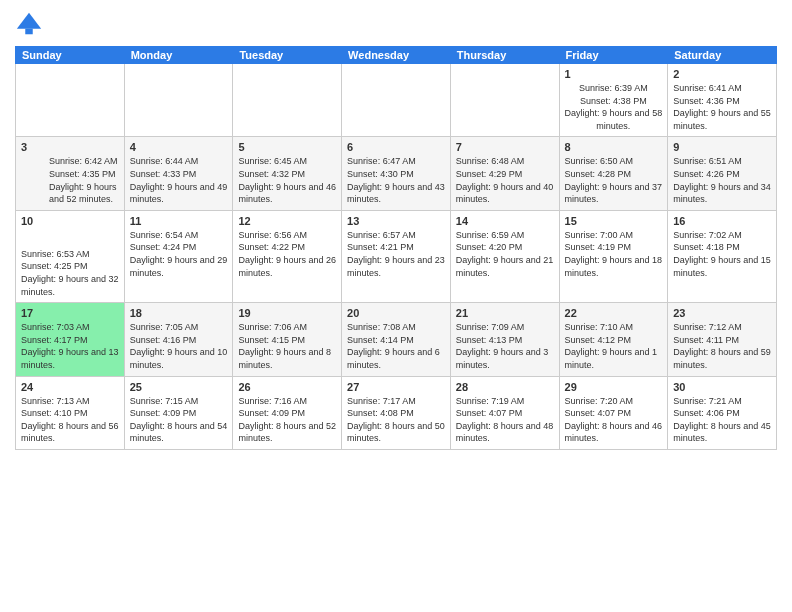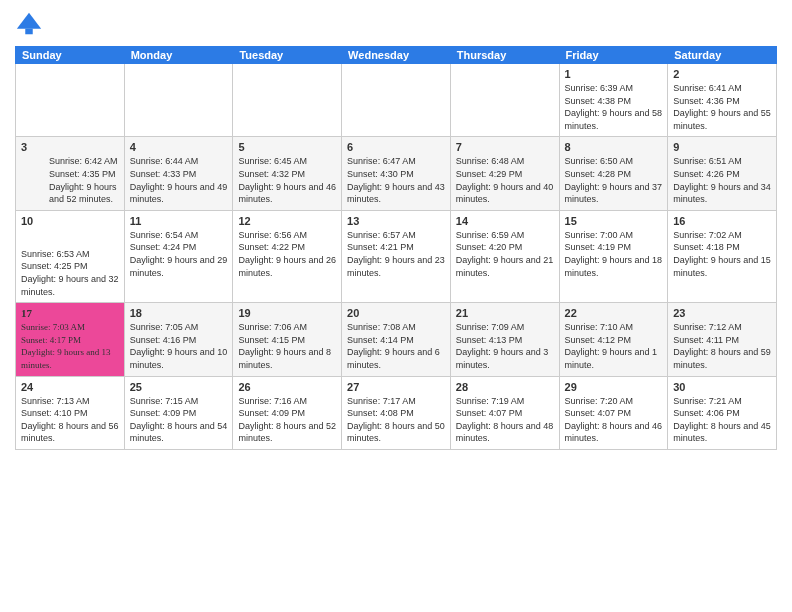--- a/index.html
+++ b/index.html
@@ -127,21 +127,21 @@
   </thead>
   <tbody id="calendar-body">
   <tr>
         <td class="empty-cell"></td>
         <td class="empty-cell"></td>
         <td class="empty-cell"></td>
         <td class="empty-cell"></td>
         <td class="empty-cell"></td>
         <td>
           <div class="day-number">1</div>
-          <div class="day-info" style="white-space: pre-line;">Sunrise: 6:39 AM
+          <div class="day-info" style="white-space: pre-line; text-align: center;">Sunrise: 6:39 AM
 Sunset: 4:38 PM
 Daylight: 9 hours and 58 minutes.</div>
         </td>
         <td>
           <div class="day-number">2</div>
           <div class="day-info" style="white-space: pre-line;">Sunrise: 6:41 AM
 Sunset: 4:36 PM
 Daylight: 9 hours and 55 minutes.</div>
         </td>
       </tr>
@@ -227,21 +227,21 @@
 Daylight: 9 hours and 18 minutes.</div>
         </td>
         <td>
           <div class="day-number">16</div>
           <div class="day-info" style="white-space: pre-line;">Sunrise: 7:02 AM
 Sunset: 4:18 PM
 Daylight: 9 hours and 15 minutes.</div>
         </td>
       </tr>
       <tr>
-        <td style="background: #ec4899; font-family: Liberation Serif, serif;">
+        <td style="background: #86efac;">
           <div class="day-number">17</div>
           <div class="day-info" style="white-space: pre-line;">Sunrise: 7:03 AM
 Sunset: 4:17 PM
 Daylight: 9 hours and 13 minutes.</div>
         </td>
         <td style="background: rgb(245, 245, 245);">
           <div class="day-number">18</div>
           <div class="day-info" style="white-space: pre-line;">Sunrise: 7:05 AM
 Sunset: 4:16 PM
 Daylight: 9 hours and 10 minutes.</div>

